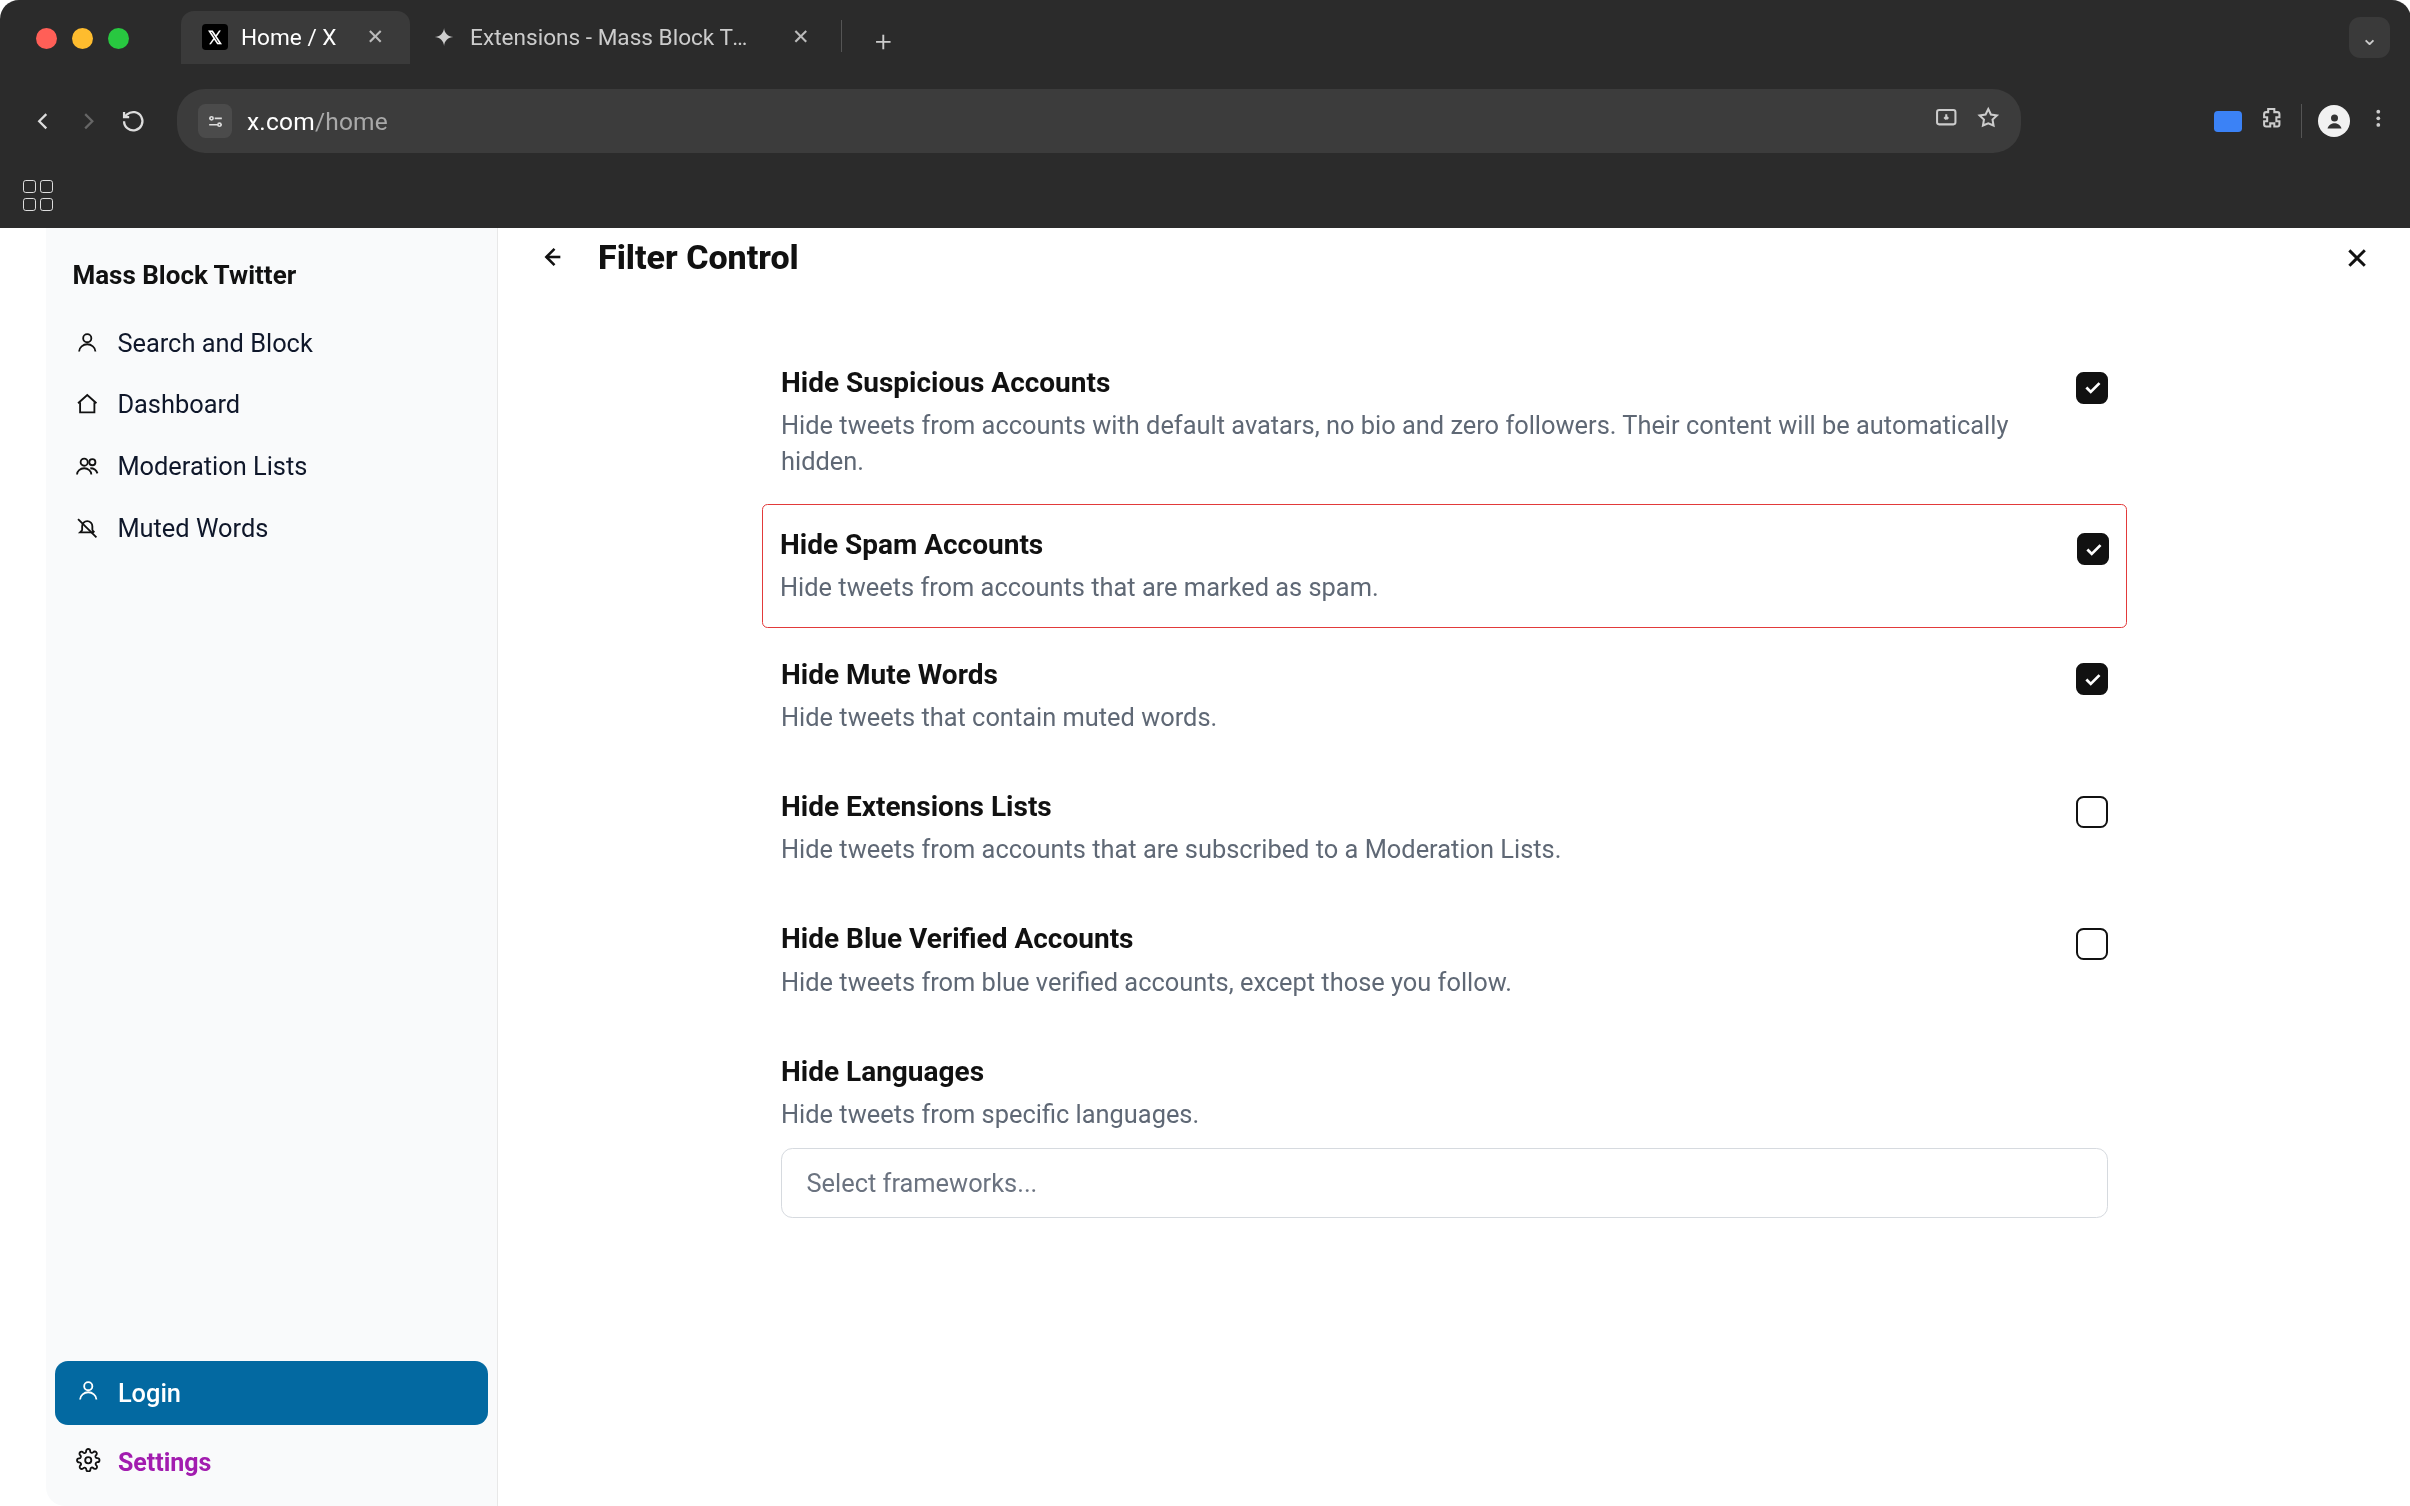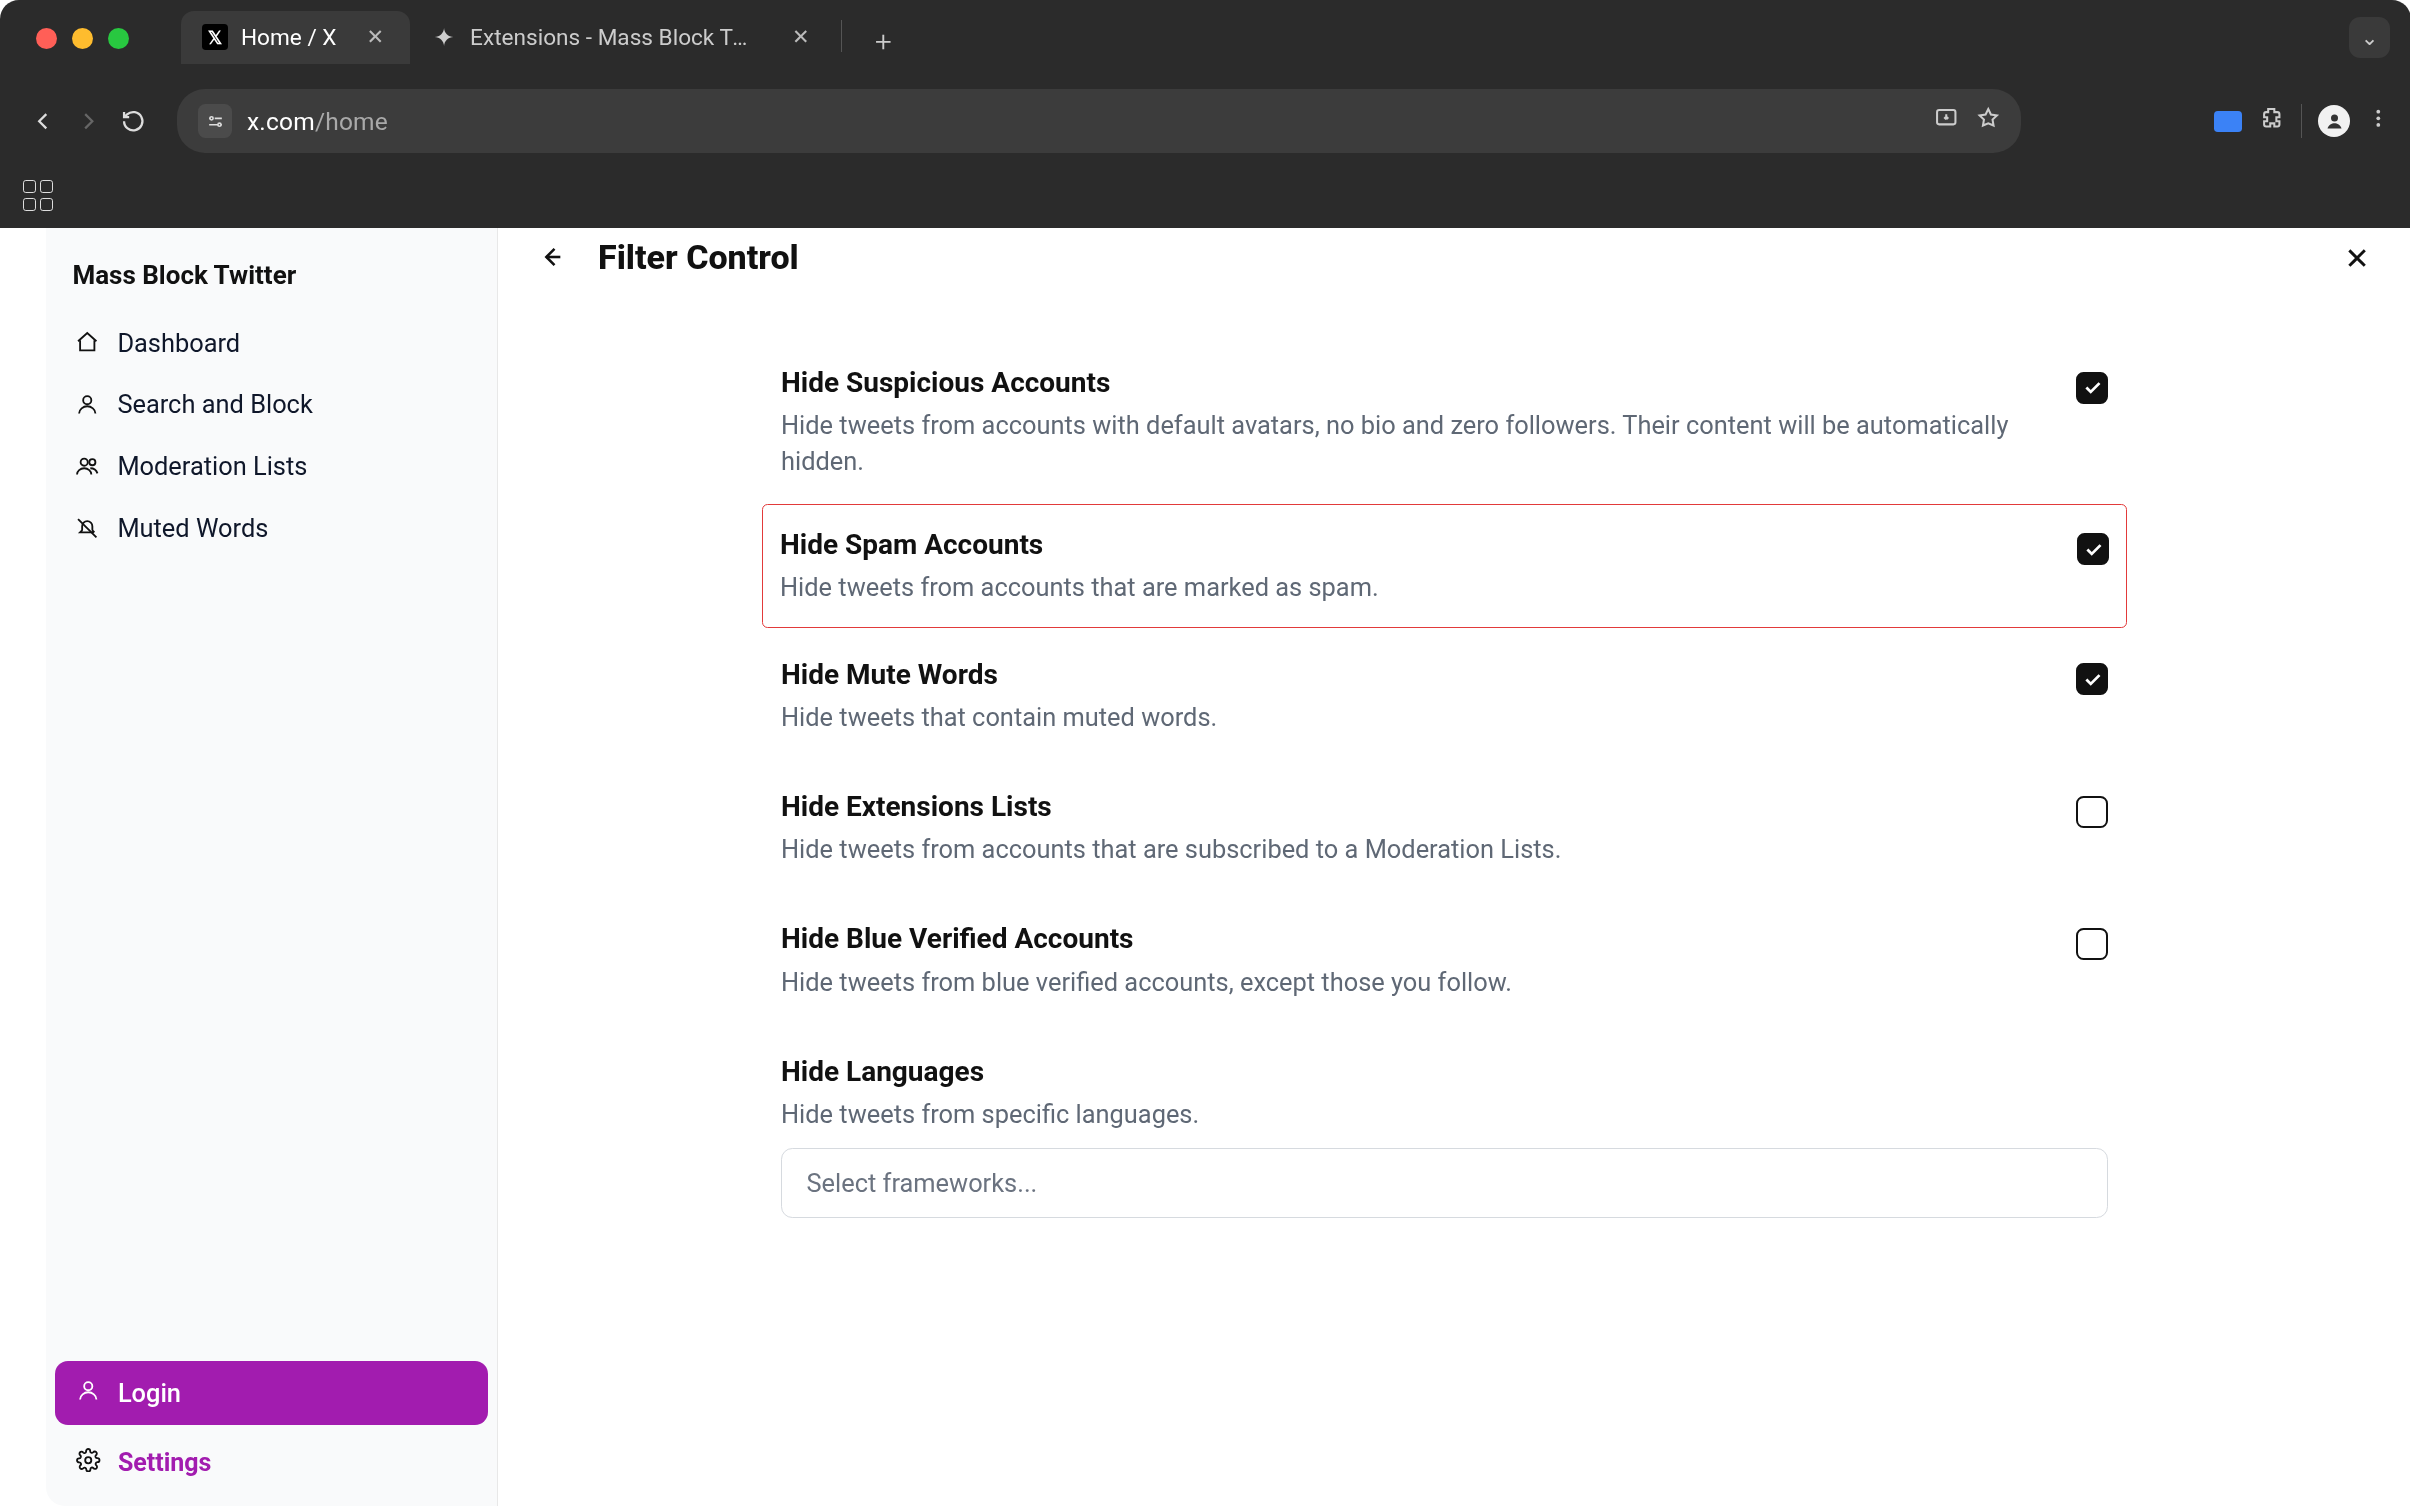--- a/index.html
+++ b/index.html
@@ -45,21 +45,21 @@
 
   
   .page { position:absolute; top:228px; left:0; right:0; bottom:0; background:#fff; display:flex;margin-left:46px; }
   .sidebar { width:452px; background:#f9fafb; display:flex; flex-direction:column; padding:22.6px 9.4px 13px 9.4px; border-right:0.9px solid #e8e8e8; position:relative;}
   .sidebar-title { font-size:26px; font-weight:700; color:#111; padding:9.4px 17px 22.6px; }
   .navlist { display:flex; flex-direction:column; gap:1.9px; }
   .navitem { display:flex; align-items:center; gap:17px; padding:15px 19px; border-radius:13px; color:#0f172a; font-size:25.4px; cursor:pointer; }
   .navitem .nicon { width:26px; height:26px; display:flex; align-items:center; justify-content:center; }
   .navitem .nicon svg { width:24.5px; height:24.5px; stroke:#111; fill:none; stroke-width:1.8; }
   .sidebar-bottom { position:absolute; bottom:13px; left:9.4px; right:9.4px; display:flex; flex-direction:column; gap:7.5px; }
-  .login-btn { background:#a21caf; color:#fff; border-radius:13px; padding:17px 21px; display:flex; align-items:center; gap:17px; font-size:25.4px; font-weight:500; cursor:pointer;}
+  .login-btn { background:#0369a1; color:#fff; border-radius:13px; padding:17px 21px; display:flex; align-items:center; gap:17px; font-size:25.4px; font-weight:500; cursor:pointer;}
   .settings-item { display:flex; align-items:center; gap:17px; padding:15px 21px; font-size:25px; color:#a21caf; border-radius:13px; cursor:pointer;font-weight:bold;}
 
   .content { flex:1; position:relative; }
   .header { position:absolute; top:9.4px; left:34px; display:flex; align-items:center; gap:28px; }
   .back-arrow { width:38px; height:38px; display:flex; align-items:center; justify-content:center; cursor:pointer; }
   .back-arrow svg { width:28px; height:28px; stroke:#111; stroke-width:2.2; fill:none; }
   .page-heading { font-size:34px; font-weight:800; color:#111; }
   .close-x { position:absolute; top:11.3px; right:34px; width:38px; height:38px; display:flex; align-items:center; justify-content:center; font-size:30px; color:#111; cursor:pointer;}
 
   .settings-panel { position:absolute; top:108px; left:264px; width:1365px; }
@@ -181,35 +181,35 @@
 
 <div class="page">
 
   <aside class="sidebar">
     <div class="sidebar-title">Mass Block Twitter</div>
     <nav class="navlist">
 
       <div class="navitem">
         <span class="nicon">
           <svg viewBox="0 0 24 24">
+              <circle cx="12" cy="8" r="4"></circle>
+              <path d="M4 21c0-4 4-7 8-7s8 3 8 7"></path>
+            </svg>
+        </span>
+        <span>Search and Block</span>
+      </div>
+
+      <div class="navitem">
+        <span class="nicon">
+          <svg viewBox="0 0 24 24">
               <path d="M3 11l9-8 9 8"></path>
               <path d="M5 10v10h14V10"></path>
             </svg>
         </span>
         <span>Dashboard</span>
-      </div>
-
-      <div class="navitem">
-        <span class="nicon">
-          <svg viewBox="0 0 24 24">
-              <circle cx="12" cy="8" r="4"></circle>
-              <path d="M4 21c0-4 4-7 8-7s8 3 8 7"></path>
-            </svg>
-        </span>
-        <span>Search and Block</span>
       </div>
 
       <div class="navitem">
         <span class="nicon">
           <svg viewBox="0 0 24 24">
               <circle cx="9" cy="8" r="3.5"></circle>
               <path d="M2 20c0-3.3 3.1-6 7-6s7 2.7 7 6"></path>
               <circle cx="17" cy="8" r="3"></circle>
               <path d="M15 14c3 0 6 2 7 5"></path>
             </svg>

